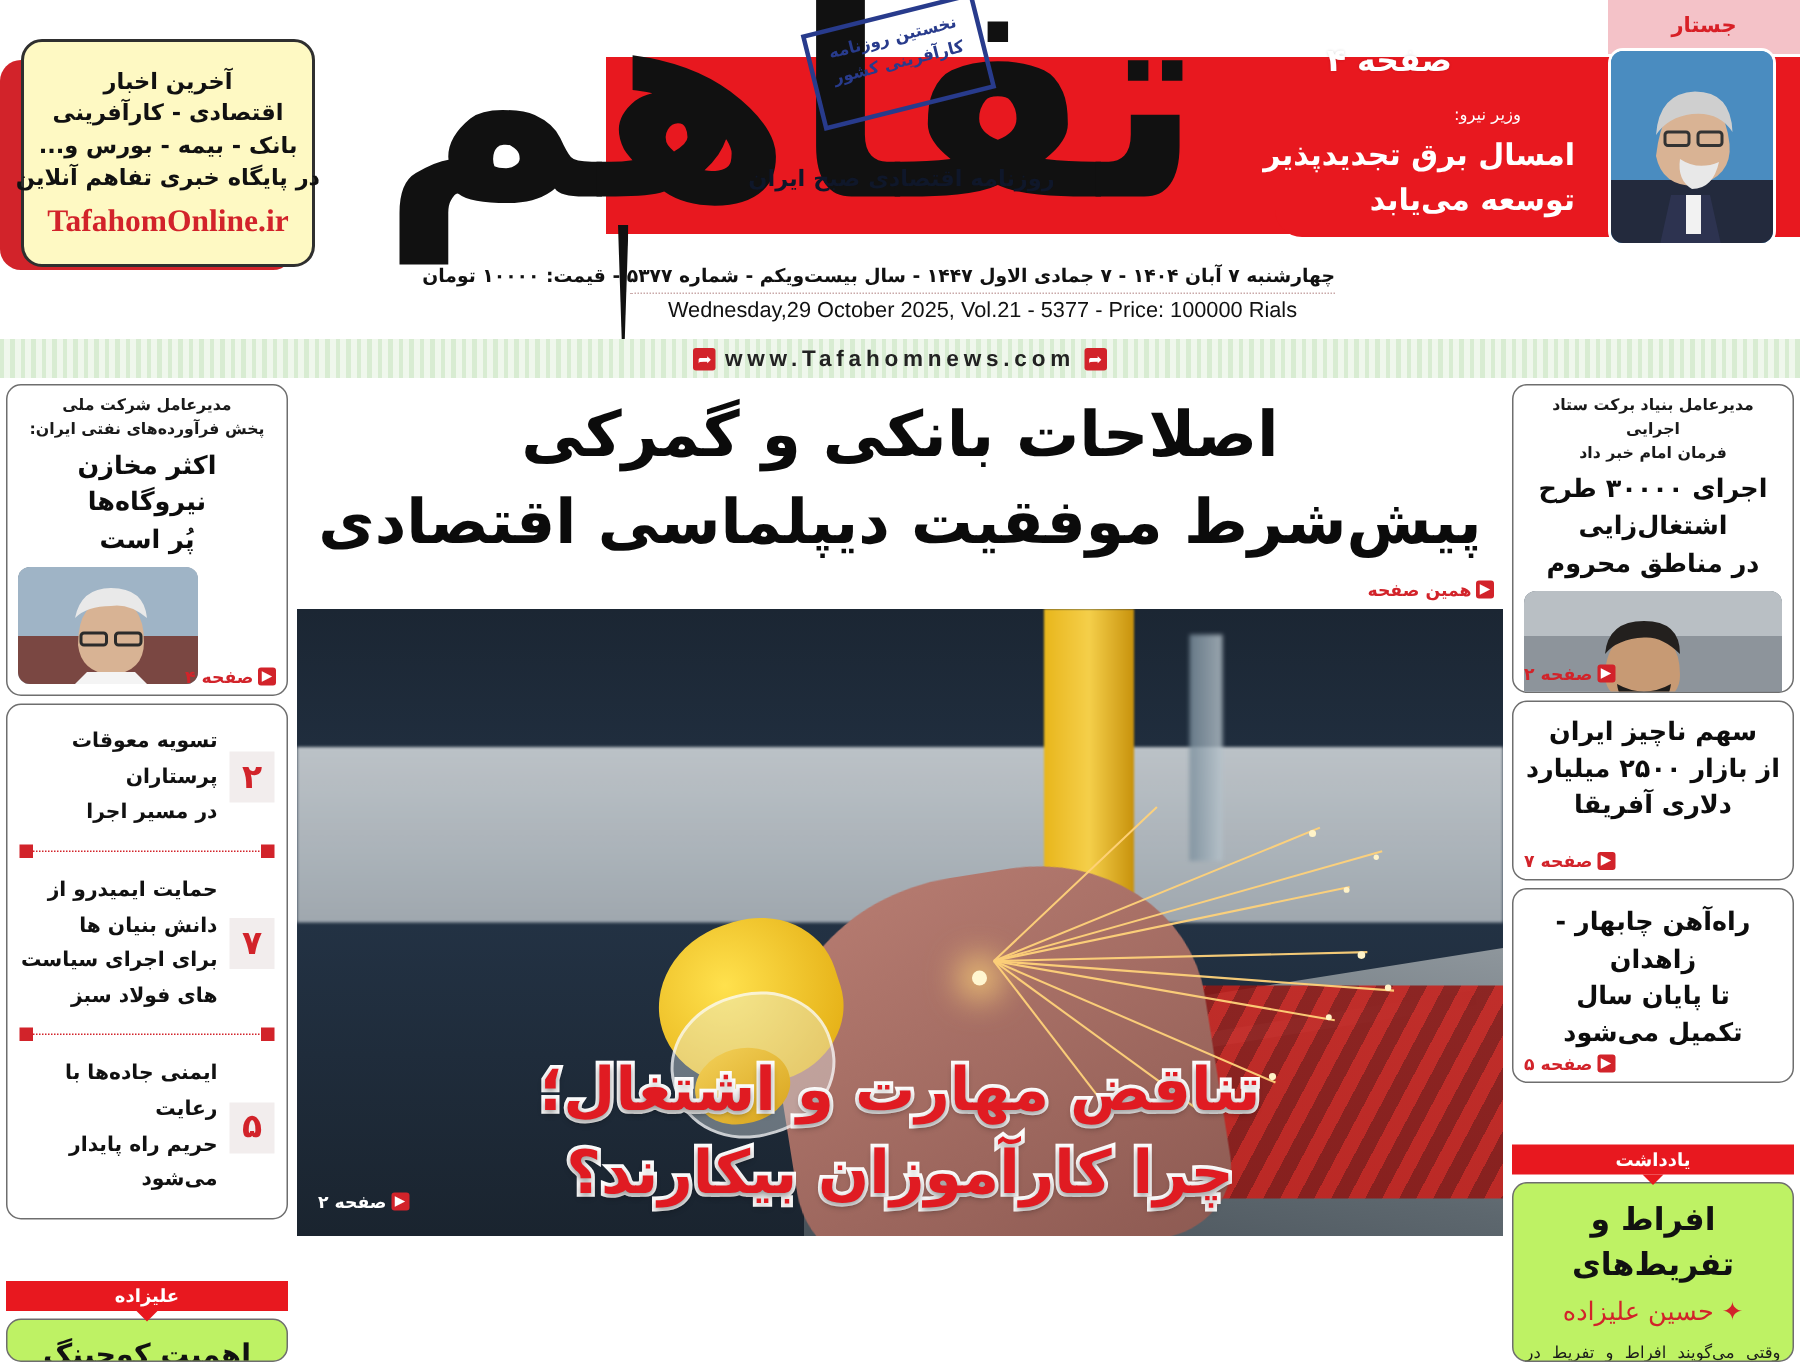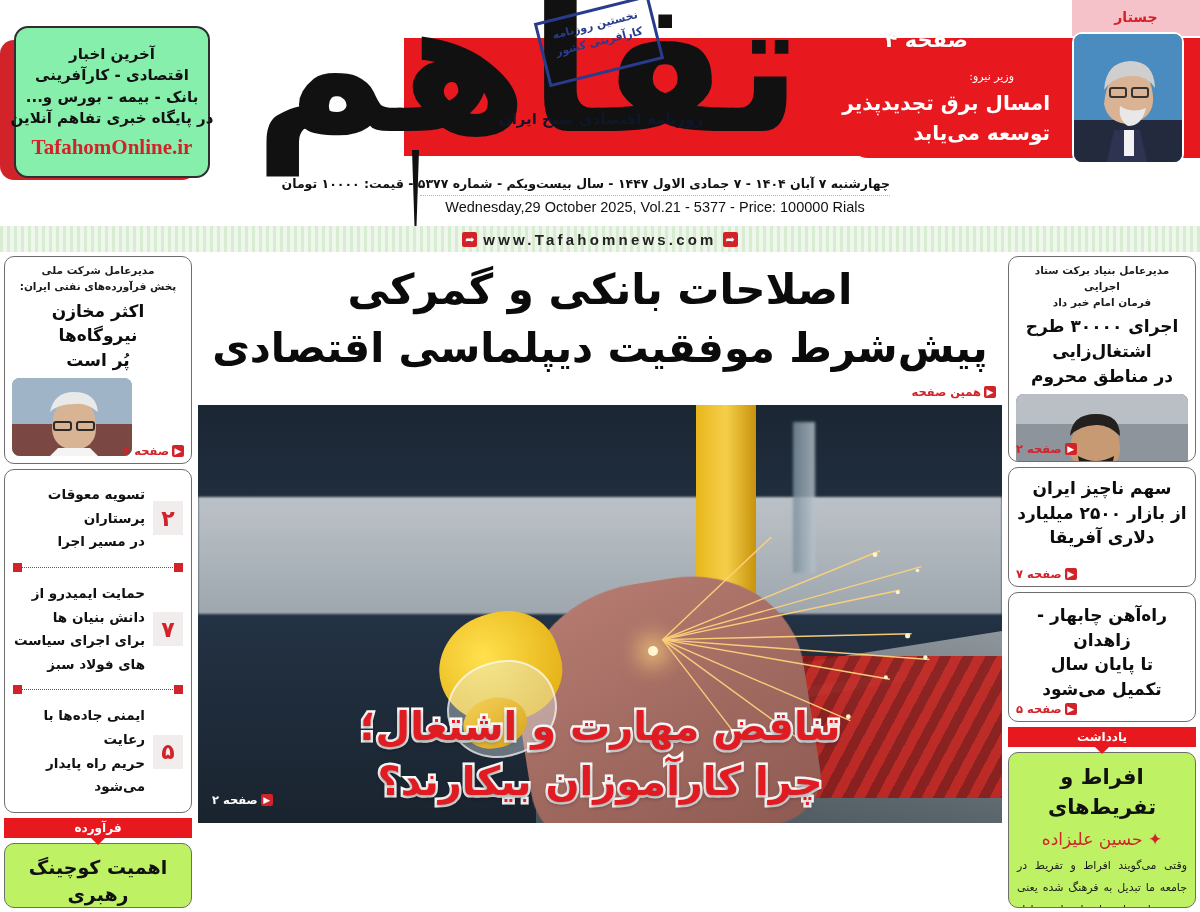--- a/index.html
+++ b/index.html
@@ -32,21 +32,21 @@
     position: absolute; right: 0; top: 0; width: 1200px; height: 38px; background:#fff;
   }
 
   
   .promo-shadow {
     position: absolute; left: 0px; top: 40px; width: 196px; height: 140px;
     background: #d2232a; border-radius: 14px;
   }
   .promo-box {
     position: absolute; left: 14px; top: 26px; width: 196px; height: 152px;
-    background: #86efac; border: 2px solid #2f2f2f; border-radius: 14px;
+    background: #fef9c3; border: 2px solid #2f2f2f; border-radius: 14px;
     display: flex; flex-direction: column; align-items: center; justify-content: center;
     padding: 6px 8px; text-align: center;
   }
   .promo-line { font-size: 15px; font-weight: bold; color:#111; line-height: 1.42; letter-spacing:-0.3px; white-space: nowrap; }
   .promo-url { font-family: "Liberation Serif", serif; font-size: 21px; font-weight: bold; color:#d2232a; margin-top:6px; }
 
   
   .logo-wrap { position:absolute; left:400px; top:0px; width:420px; height:172px; }
   .logo-glyph {
     position: absolute; right: 18px; top: -26px;
@@ -186,21 +186,21 @@
   .num-sep { position:relative; height: 10px; }
   .num-sep::before { content:""; position:absolute; left:6px; right:6px; top:4px; border-top:1.5px dotted #d2232a; }
   .num-sep::after { content:""; position:absolute; left:2px; top:0px; width:9px; height:9px; background:#d2232a; }
   .sq-r { position:absolute; right:2px; top:0px; width:9px; height:9px; background:#d2232a; }
 
   
   .tab-label {
     background:#e8181f; color:#fff; font-size:12px; font-weight:bold;
     text-align:center; padding: 3px 0; width: 100%;
   }
-  .tab-wrap { position:relative; }
+  .tab-wrap { position:relative;margin-top:36px; }
   .tab-wrap::after {
     content:""; position:absolute; left:50%; margin-left:-7px; bottom:-7px;
     border-left:7px solid transparent; border-right:7px solid transparent; border-top:7px solid #e8181f;
   }
   .editorial {
     border:1.5px solid #6e6e6e; border-radius:10px; padding: 10px 8px 6px; background:#bef264; flex:1; overflow:hidden;
   }
   .ed-title { font-size: 21px; font-weight: bold; color:#111; text-align:center; line-height:1.42; }
   .ed-title.sm { font-size: 19px; }
   .ed-author { color:#d2232a; font-size:17px; font-weight:normal; text-align:center; margin-top:6px;}
@@ -443,21 +443,21 @@
         <div class="num-item">
           <div class="num-badge">۵</div>
           <div class="num-text">
             <div>ایمنی جاده‌ها با رعایت</div>
             <div>حریم راه پایدار می‌شود</div>
           </div>
         </div>
       </div>
 
       <div class="tab-wrap">
-        <div class="tab-label">فرآورده</div>
+        <div class="tab-label">علیزاده</div>
       </div>
       <div class="editorial">
         <div class="ed-title sm">
           <div>اهمیت کوچینگ رهبری</div>
           <div>در پیشرفت کسب و کار</div>
         </div>
 
       </div>
     </div>
 

